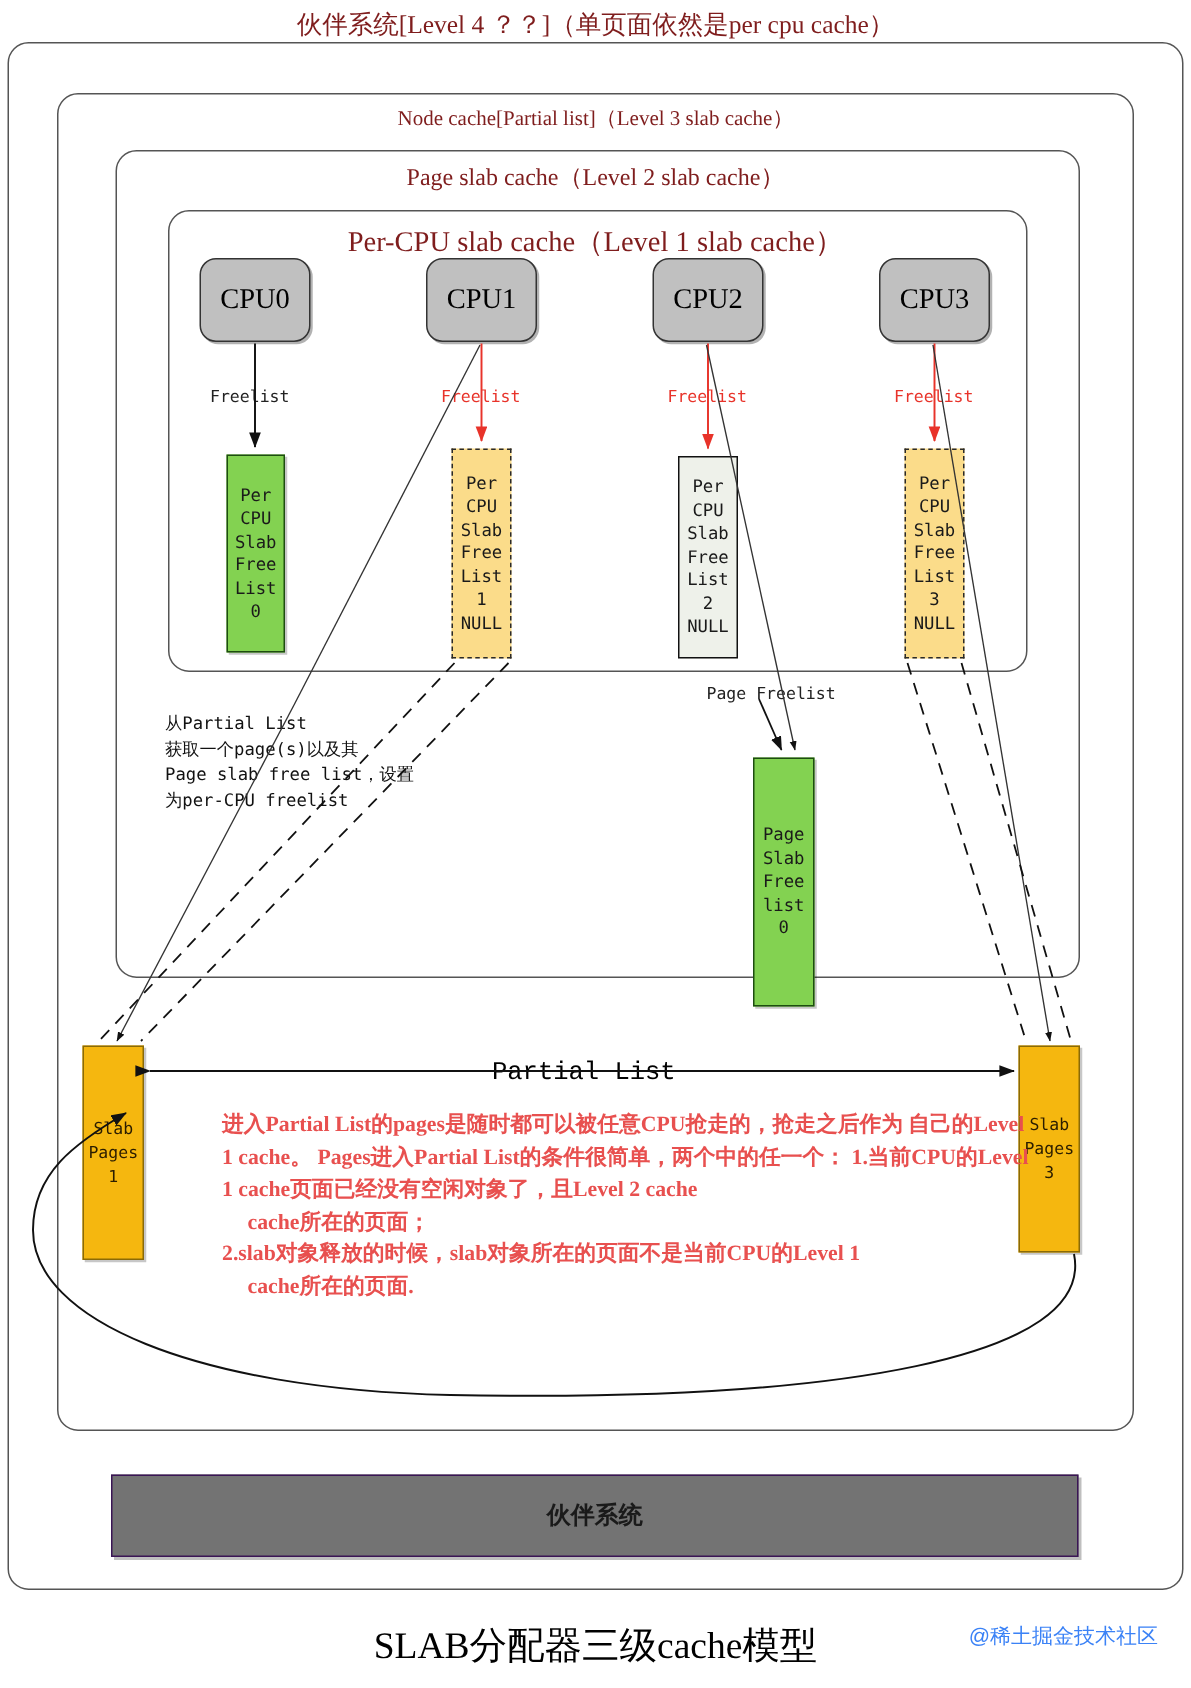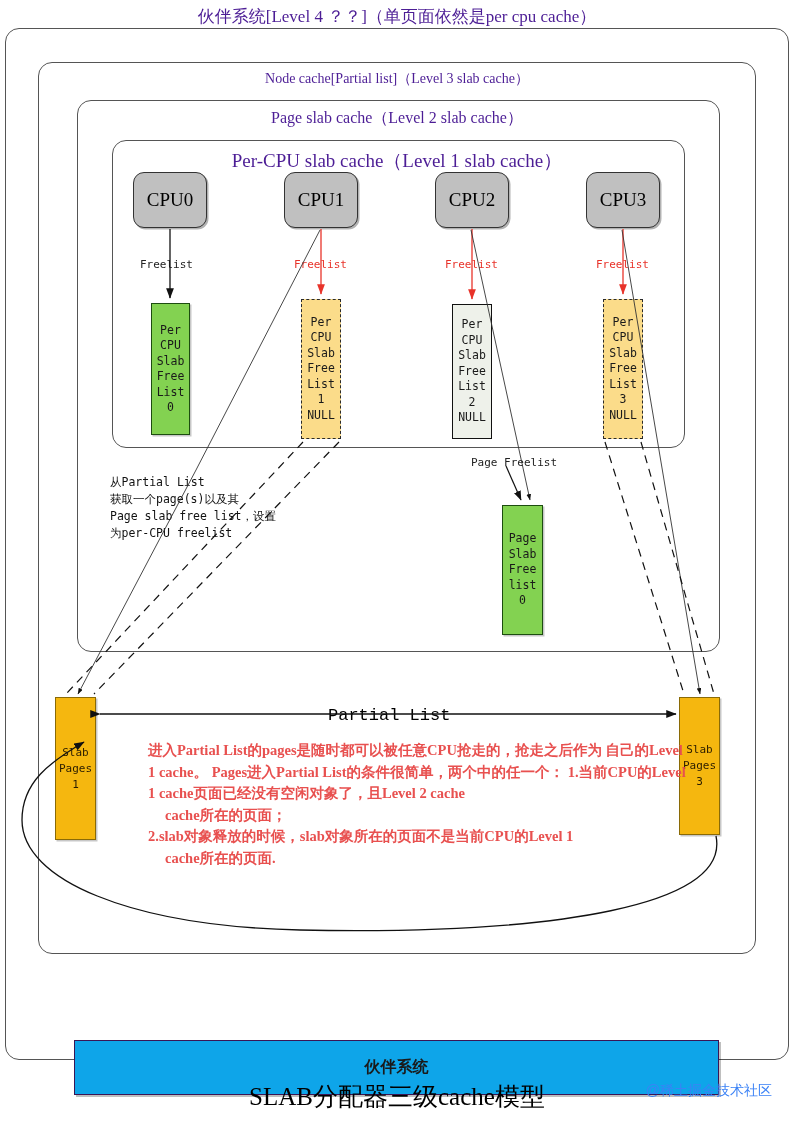--- a/index.html
+++ b/index.html
@@ -24,21 +24,21 @@
     border-radius: 14px;
     background: transparent;
     box-sizing: border-box;
   }
   .box-title {
     position: absolute;
     left: 0;
     right: 0;
     text-align: center;
     font-family: "Liberation Serif", "DejaVu Serif", serif;
-    color: #4c1d95;
+    color: #7f1d1d;
     white-space: nowrap;
   }
   #outer-box  { left: 5px;   top: 28px;  width: 784px; height: 1032px; }
   #node-box   { left: 38px;  top: 62px;  width: 718px; height: 892px;  }
   #page-box   { left: 77px;  top: 100px; width: 643px; height: 552px;  }
   #percpu-box { left: 112px; top: 140px; width: 573px; height: 308px;  }
 
   #outer-title  { top: 5px;   font-size: 17px; }
   #node-title   { top: 70px;  font-size: 14px; }
   #page-title   { top: 108px; font-size: 16px; }
@@ -141,24 +141,24 @@
     line-height: 21.5px;
     color: #e8504f;
     font-weight: bold;
   }
   #red-note .indent { padding-left: 17px; display: block; }
 
   
   #buddy-bar {
     position: absolute;
     left: 74px;
-    top: 1040px;
+    top: 983px;
     width: 645px;
     height: 55px;
-    background: #0ea5e9;
+    background: #737373;
     border: 1.4px solid #3a1555;
     box-sizing: border-box;
     display: flex;
     align-items: center;
     justify-content: center;
     font-family: "Liberation Sans", "DejaVu Sans", sans-serif;
     font-size: 16px;
     font-weight: bold;
     color: #1a1a1a;
     box-shadow: 2px 2px 0 rgba(0,0,0,0.25);
@@ -263,21 +263,21 @@
     <span>3</span>
     <span>NULL</span>
   </div>
 
   <div id="note-block">从Partial List
 获取一个page(s)以及其
 Page slab free list，设置
 为per-CPU freelist</div>
 
   <div class="lbl" style="left:471px; top:456px;">Page Freelist</div>
-  <div class="vbox green" style="left:502px; top:505px; width:41px; height:130px;">
+  <div class="vbox green" style="left:502px; top:505px; width:41px; height:166px;">
     <span>Page</span>
     <span>Slab</span>
     <span>Free</span>
     <span>list</span>
     <span>0</span>
   </div>
 
   <div class="obox" style="left:55px; top:697px; width:41px; height:143px;">
     <span>Slab</span>
     <span>Pages</span>

